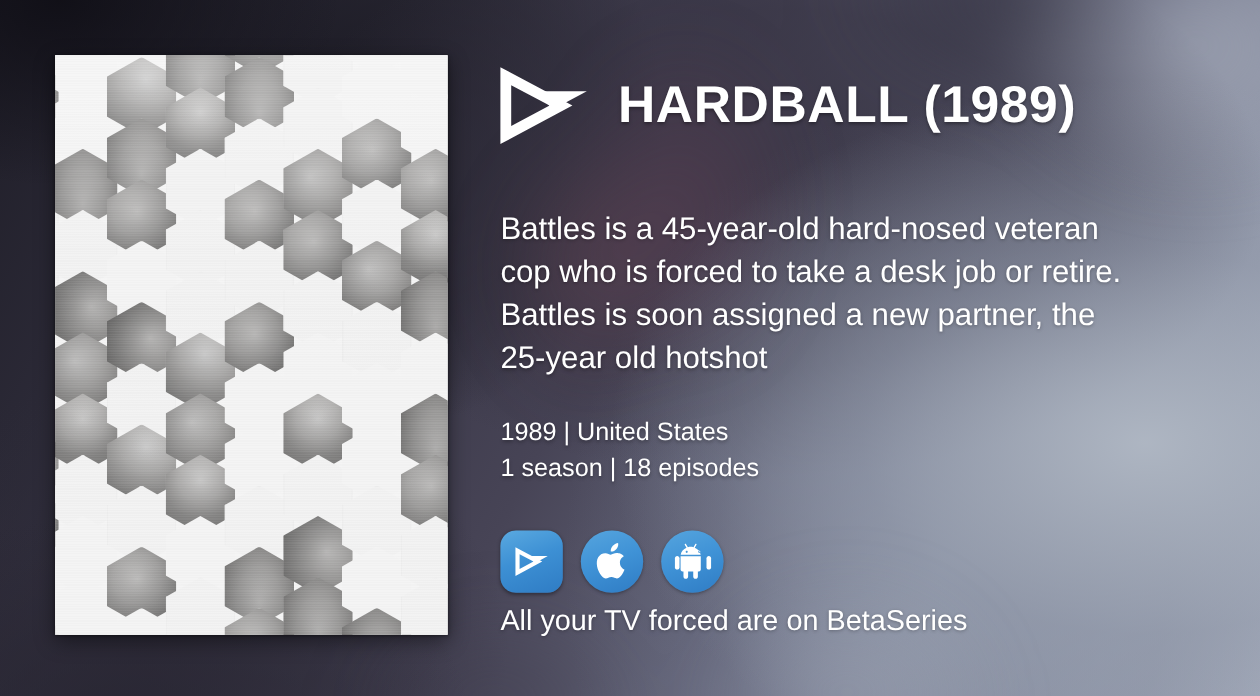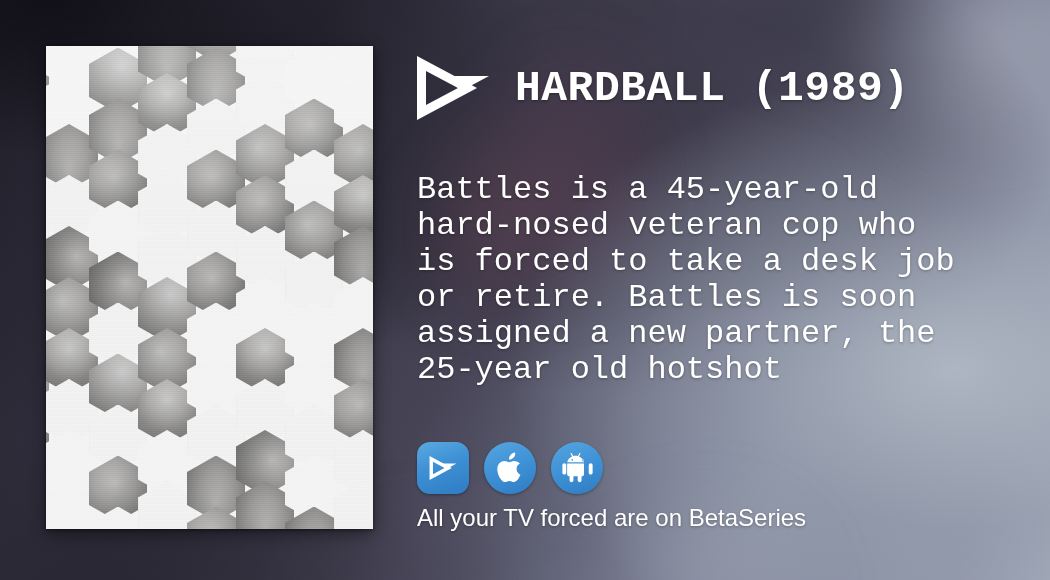--- a/index.html
+++ b/index.html
@@ -95,34 +95,33 @@
   #poster-wash {
     position:absolute; inset:0;
     background:linear-gradient(180deg, rgba(255,255,255,0.46) 0%, rgba(255,255,255,0.30) 45%, rgba(255,255,255,0.34) 100%);
   }
 
   
   #info { position:absolute; left:415px; top:0; width:620px; height:580px; }
 
   #title-row {
     position:absolute; left:0; top:54px;
-    display:flex; align-items:center; gap:22px;font-family:Liberation Mono, monospace;
+    display:flex; align-items:center; gap:22px;
   }
   #brand-logo { width:78px; height:68px; flex:none; display:block; }
   #show-title {
     font-size:43px; font-weight:bold; color:#ffffff;
     letter-spacing:0.5px; white-space:nowrap;
     text-shadow:0 1px 3px rgba(0,0,0,0.35);
   }
 
   #synopsis {
     position:absolute; left:2px; top:172px; width:540px;
-    font-size:32px; line-height:36px; color:#ffffff;
+    font-size:26px; line-height:36px; color:#ffffff;
     text-shadow:0 1px 3px rgba(0,0,0,0.30);
-    font-family:Liberation Mono, monospace;
   }
 
   #meta { position:absolute; left:2px; top:346px; }
   .meta-line {
     font-size:21px; line-height:30px; color:#ffffff;
     text-shadow:0 1px 3px rgba(0,0,0,0.30);
   }
 
   #badges {
     position:absolute; left:2px; top:442px;
@@ -255,20 +254,24 @@
     <div id="title-row">
       <svg id="brand-logo" viewBox="0 0 78 68">
         <path fill="#ffffff" d="M2 2 L2 66 L62 34 Z M11 17 L11 51 L43 34 Z" fill-rule="evenodd"></path>
         <path fill="#ffffff" d="M30 22 L74 22 L46 37 Z"></path>
       </svg>
       <div id="show-title">HARDBALL  (1989)</div>
     </div>
 
     <div id="synopsis">Battles is a 45-year-old hard-nosed veteran cop who is forced to take a desk job or retire. Battles is soon assigned a new partner, the 25-year old hotshot</div>
 
+    <div id="meta">
+      <div class="meta-line">1989 | United States</div>
+      <div class="meta-line">1 season | 18 episodes</div>
+    </div>
 
     <div id="badges">
 
       <div class="badge badge-sq">
         <svg width="30" height="30" viewBox="0 0 78 68">
           <path fill="#ffffff" d="M4 3 L4 65 L62 34 Z M13 18 L13 50 L43 34 Z" fill-rule="evenodd"></path>
           <path fill="#ffffff" d="M31 22 L74 22 L47 37 Z"></path>
         </svg>
       </div>
 

